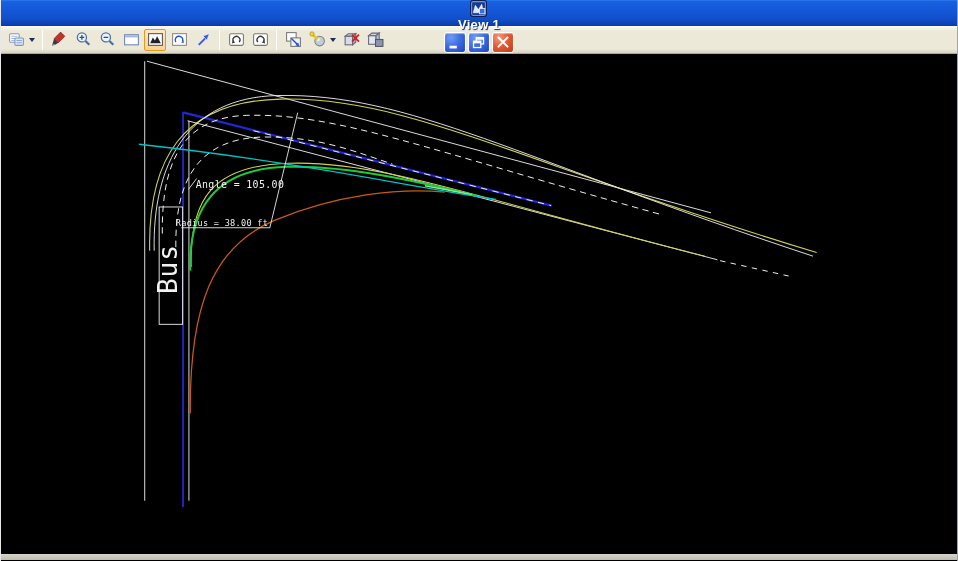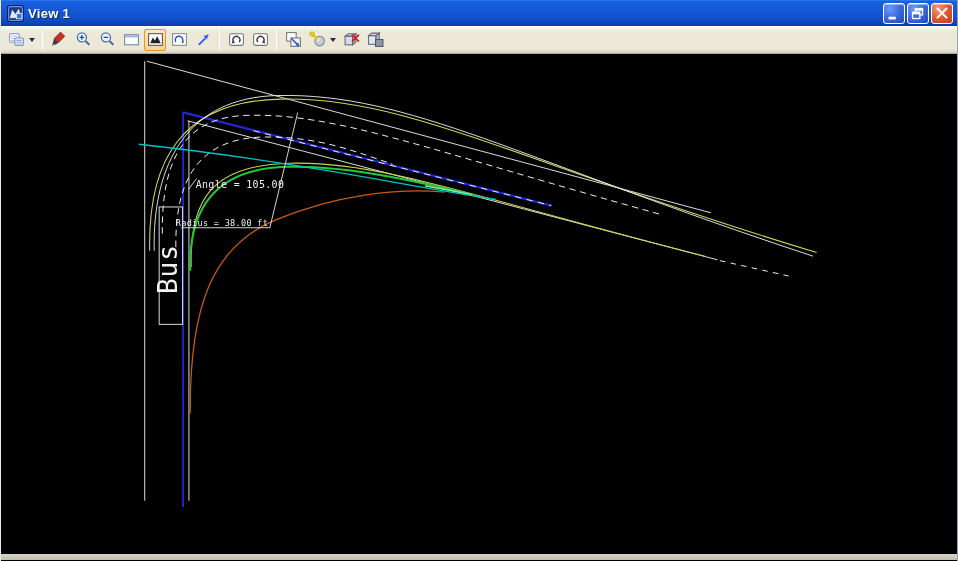--- a/index.html
+++ b/index.html
@@ -9,20 +9,21 @@
   .window {
     position:relative; width:958px; height:561px;
     background:#000; overflow:hidden;
     border-left:1px solid #e8e8e8; border-right:1px solid #9aa4b8;
   }
 
   
   .titlebar {
     height:26px; display:flex; align-items:center; padding:0 4px;
     background:linear-gradient(180deg,#2a7ef0 0%, #1a5fe0 6%, #155ada 30%, #1250cc 70%, #0c3fae 96%, #0a37a0 100%);
+    flex-direction:column;
   }
   .app-icon { width:17px; height:17px; margin:0 4px 0 2px; flex:0 0 auto; }
   .title-text {
     color:#fff; font-weight:bold; font-size:13px; letter-spacing:.3px;
     text-shadow:1px 1px 1px #0a2a6a; flex:1 1 auto;
   }
   .win-btns { display:flex; gap:2px; }
   .win-btn {
     width:22px; height:21px; border-radius:3px; position:relative;
     border:1px solid #ffffff; cursor:pointer;

